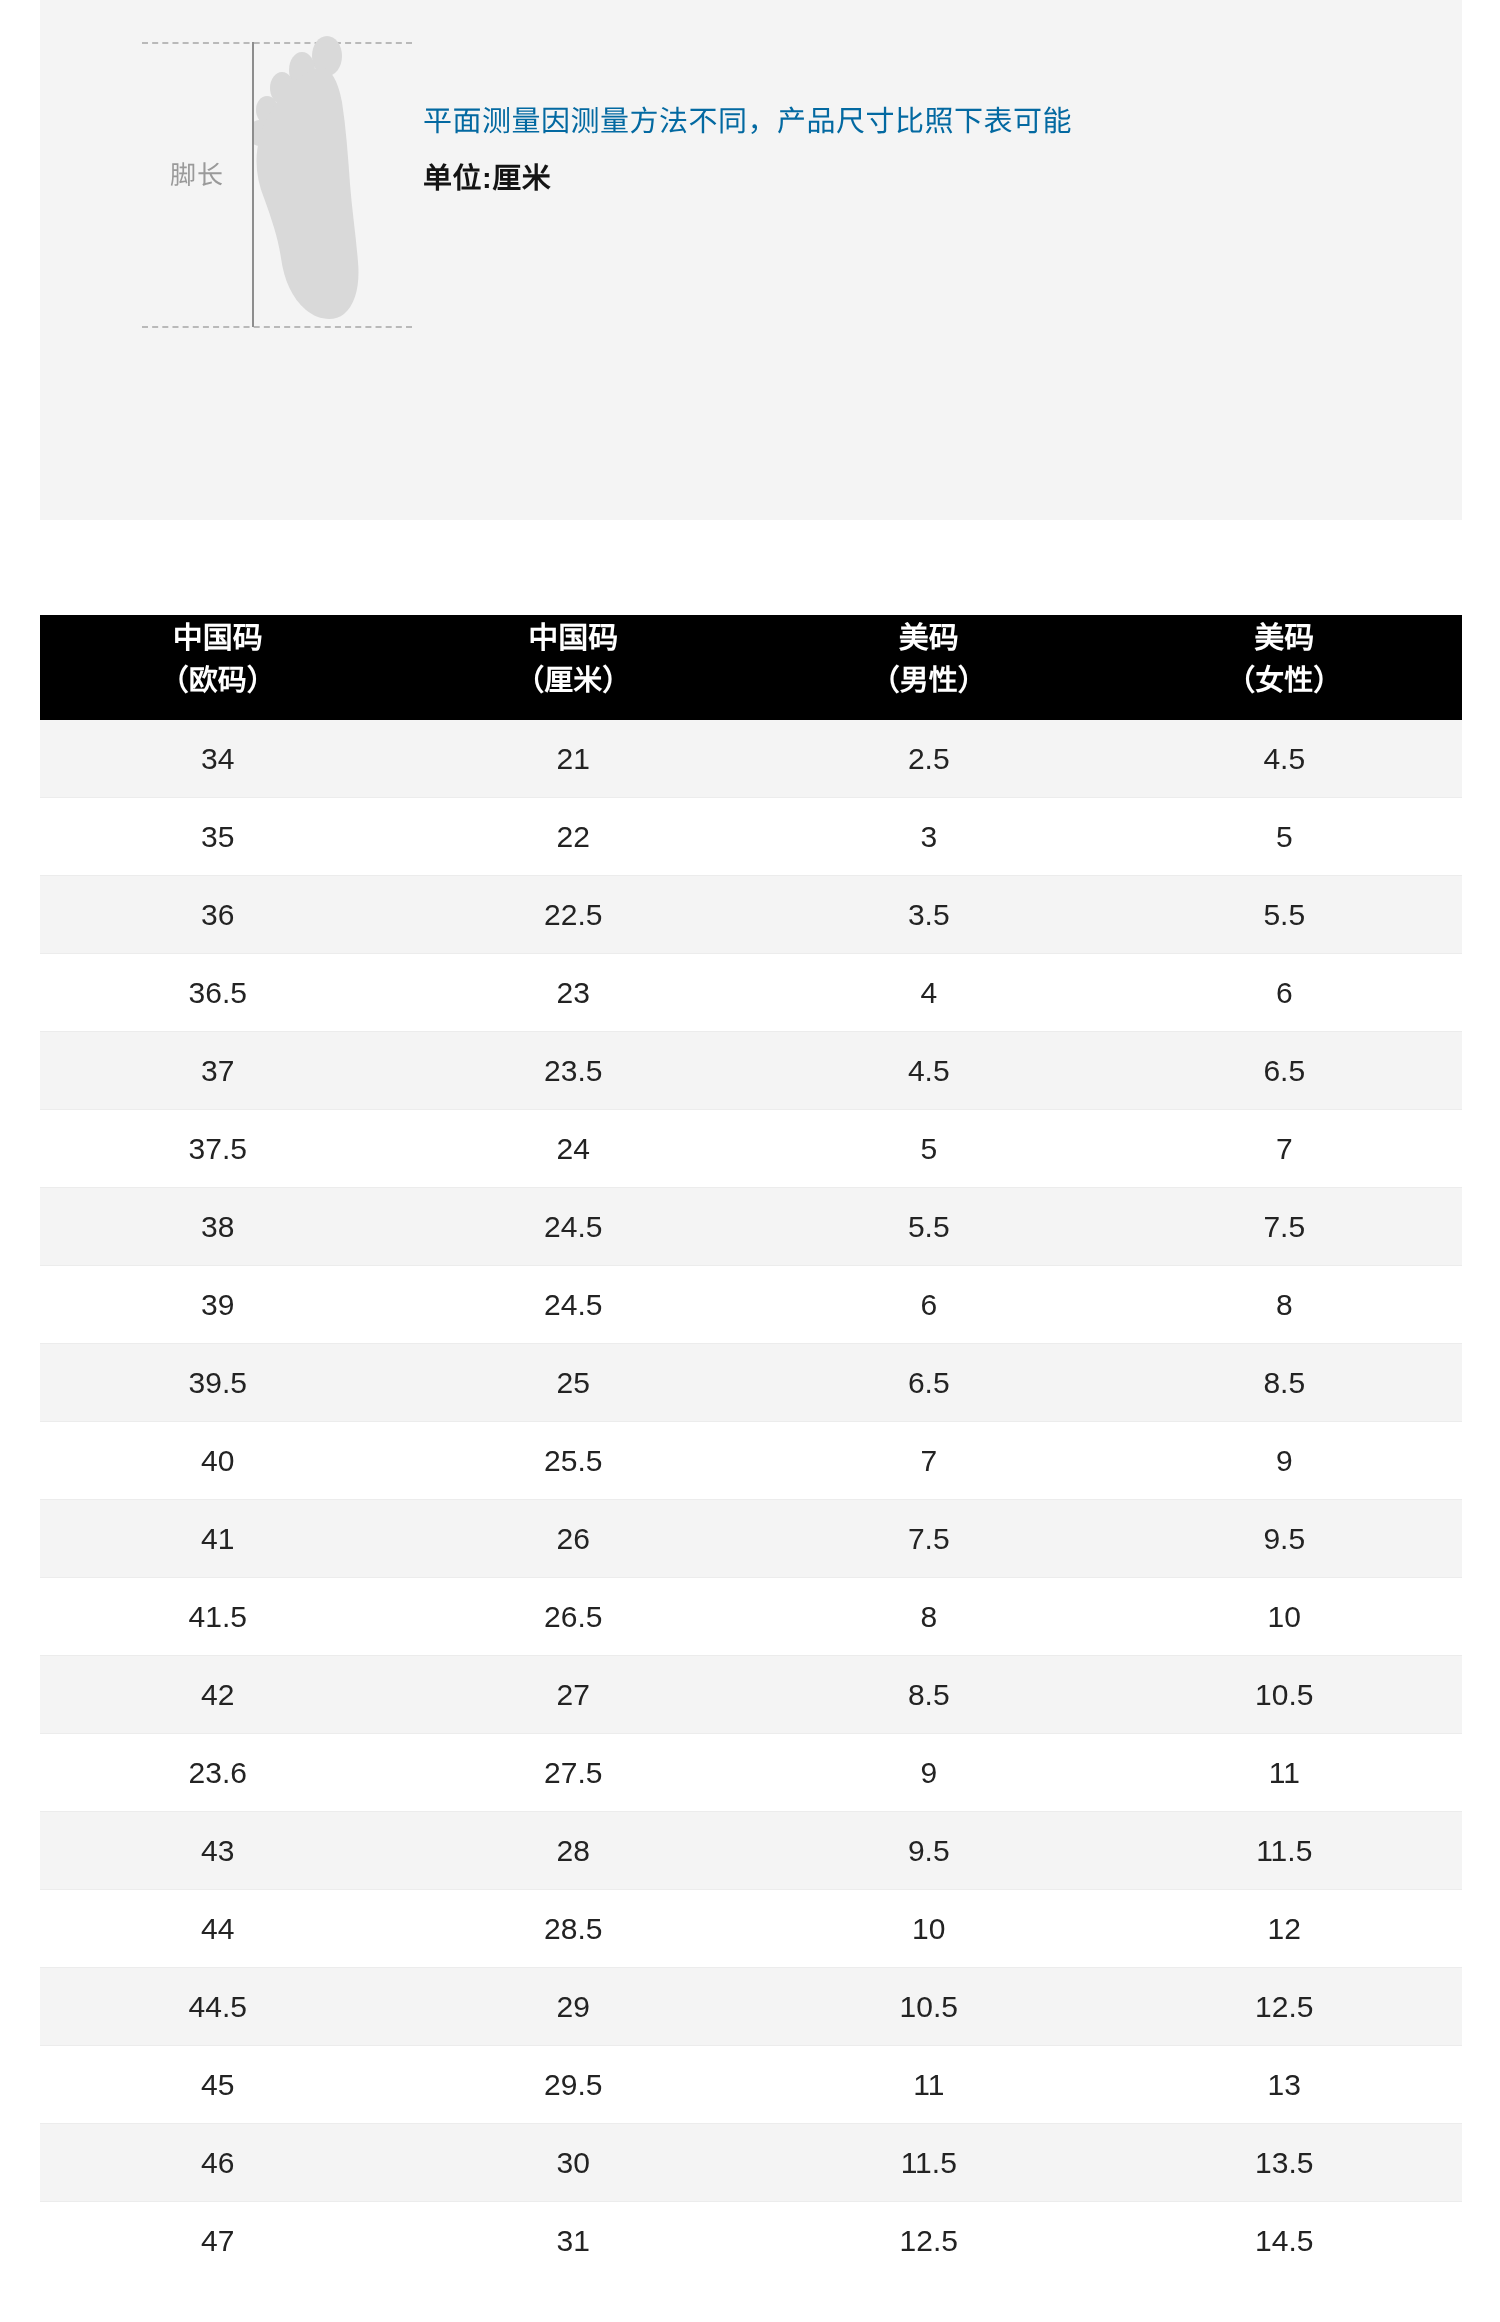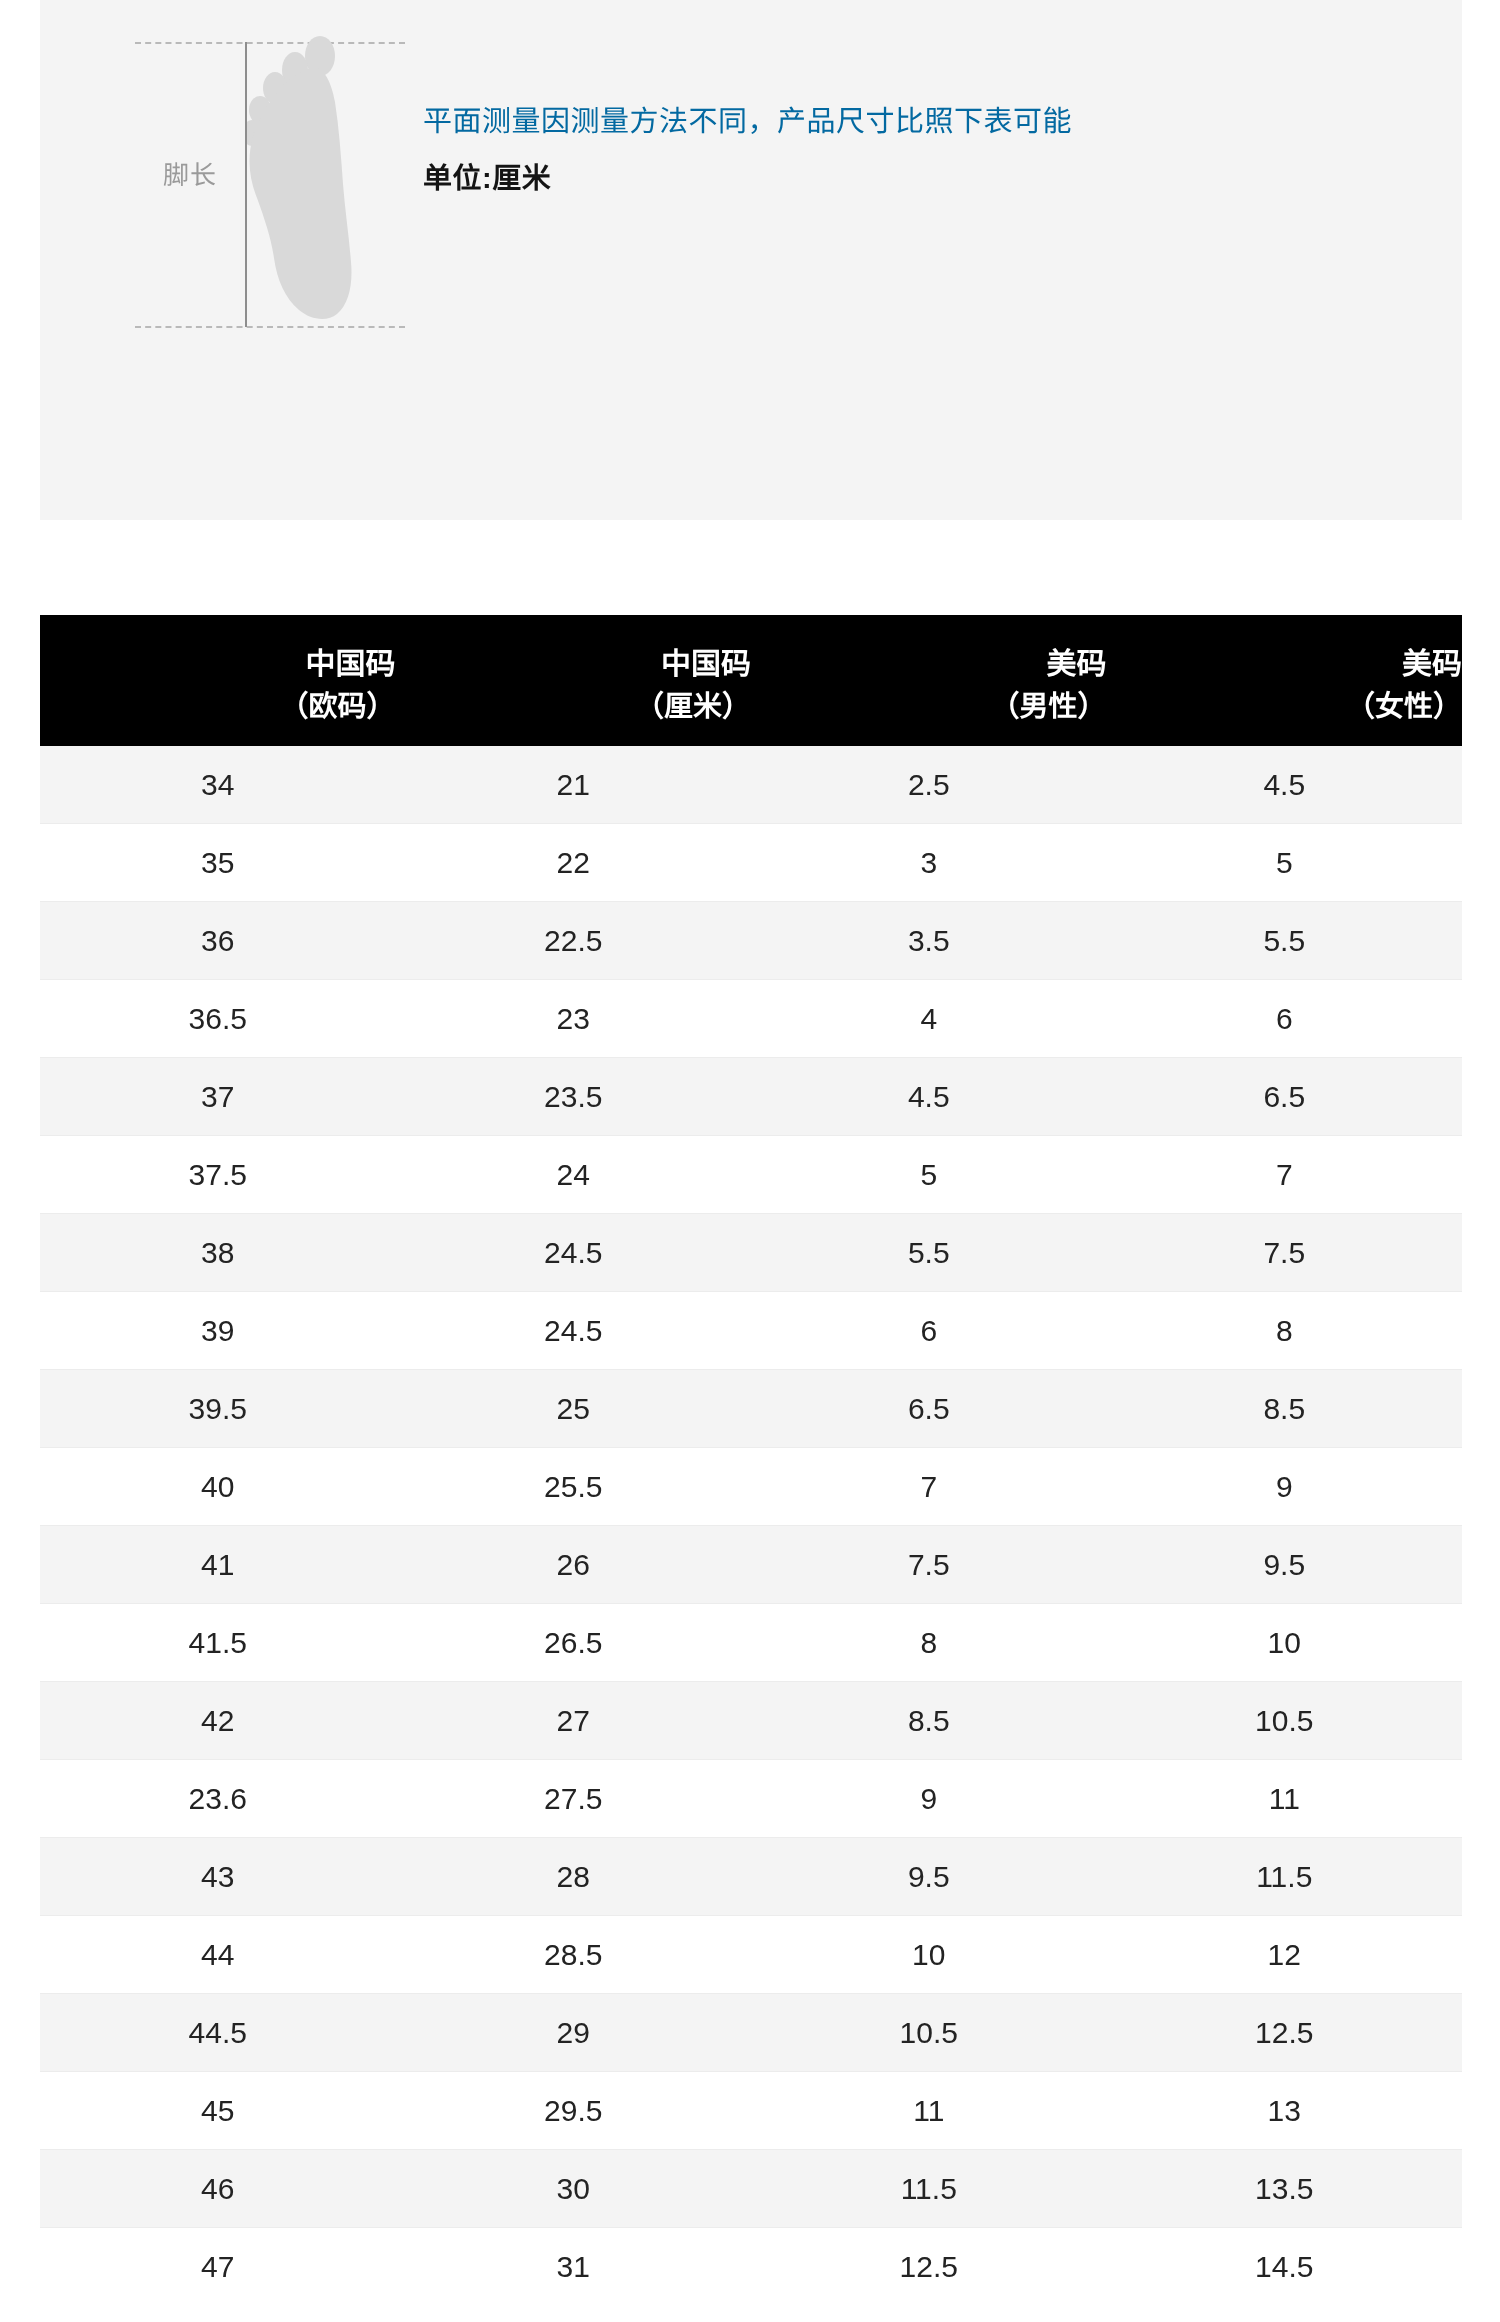--- a/index.html
+++ b/index.html
@@ -29,21 +29,21 @@
     top: 0px;
     width: 1422px;
     height: 520px;
     background: #f4f4f4;
     box-sizing: border-box;
   }
 
   
   .diagram {
     position: absolute;
-    left: 55px;
+    left: 62px;
     top: 10px;
     width: 290px;
     height: 330px;
   }
 
   .dash-line {
     position: absolute;
     left: 40px;
     width: 270px;
     height: 0;
@@ -113,22 +113,22 @@
     border-collapse: collapse;
     table-layout: fixed;
   }
 
   .size-table thead th {
     background: #000000;
     color: #ffffff;
     font-size: 30px;
     font-weight: bold;
     line-height: 42px;
-    padding: 28px 0 19px 0;
-    text-align: right;
+    padding: 2px 0 19px 0;
+    text-align: center;
     vertical-align: middle;
     border: 0;
   }
   .size-table thead th .hdr-sub {
     display: block;
     font-size: 29px;
     font-weight: bold;
   }
 
   .size-table tbody td {

